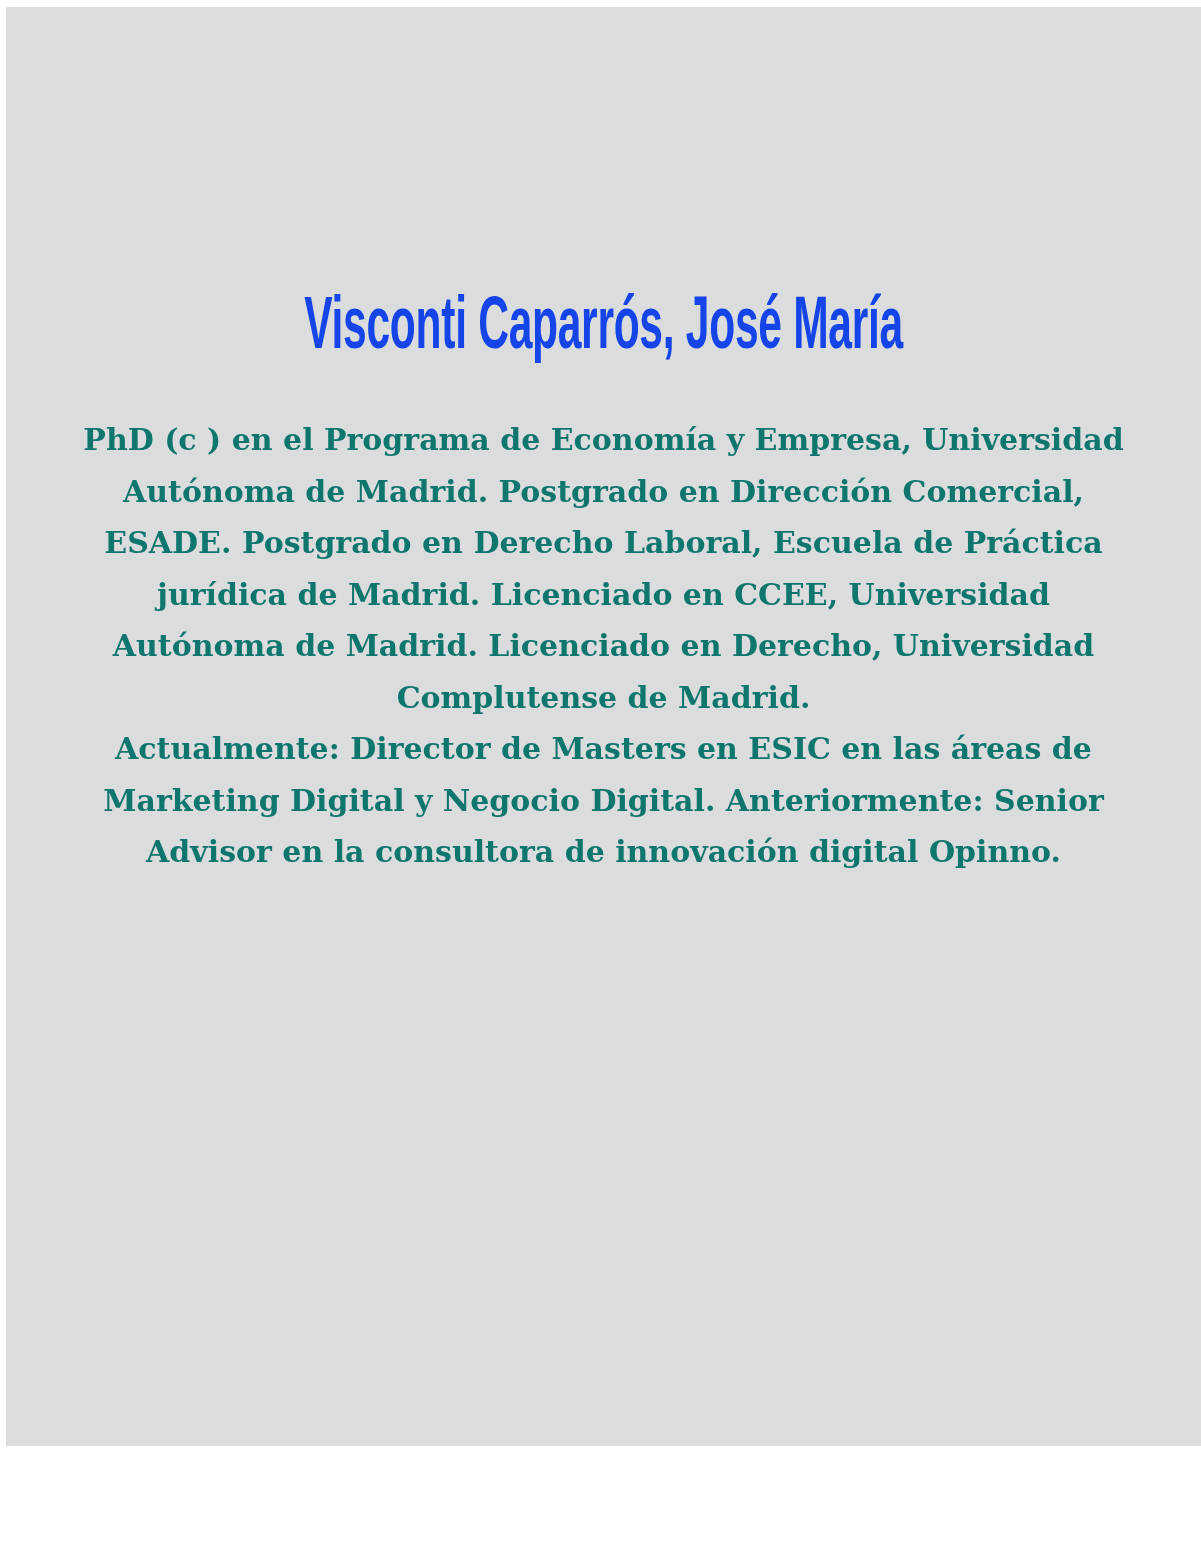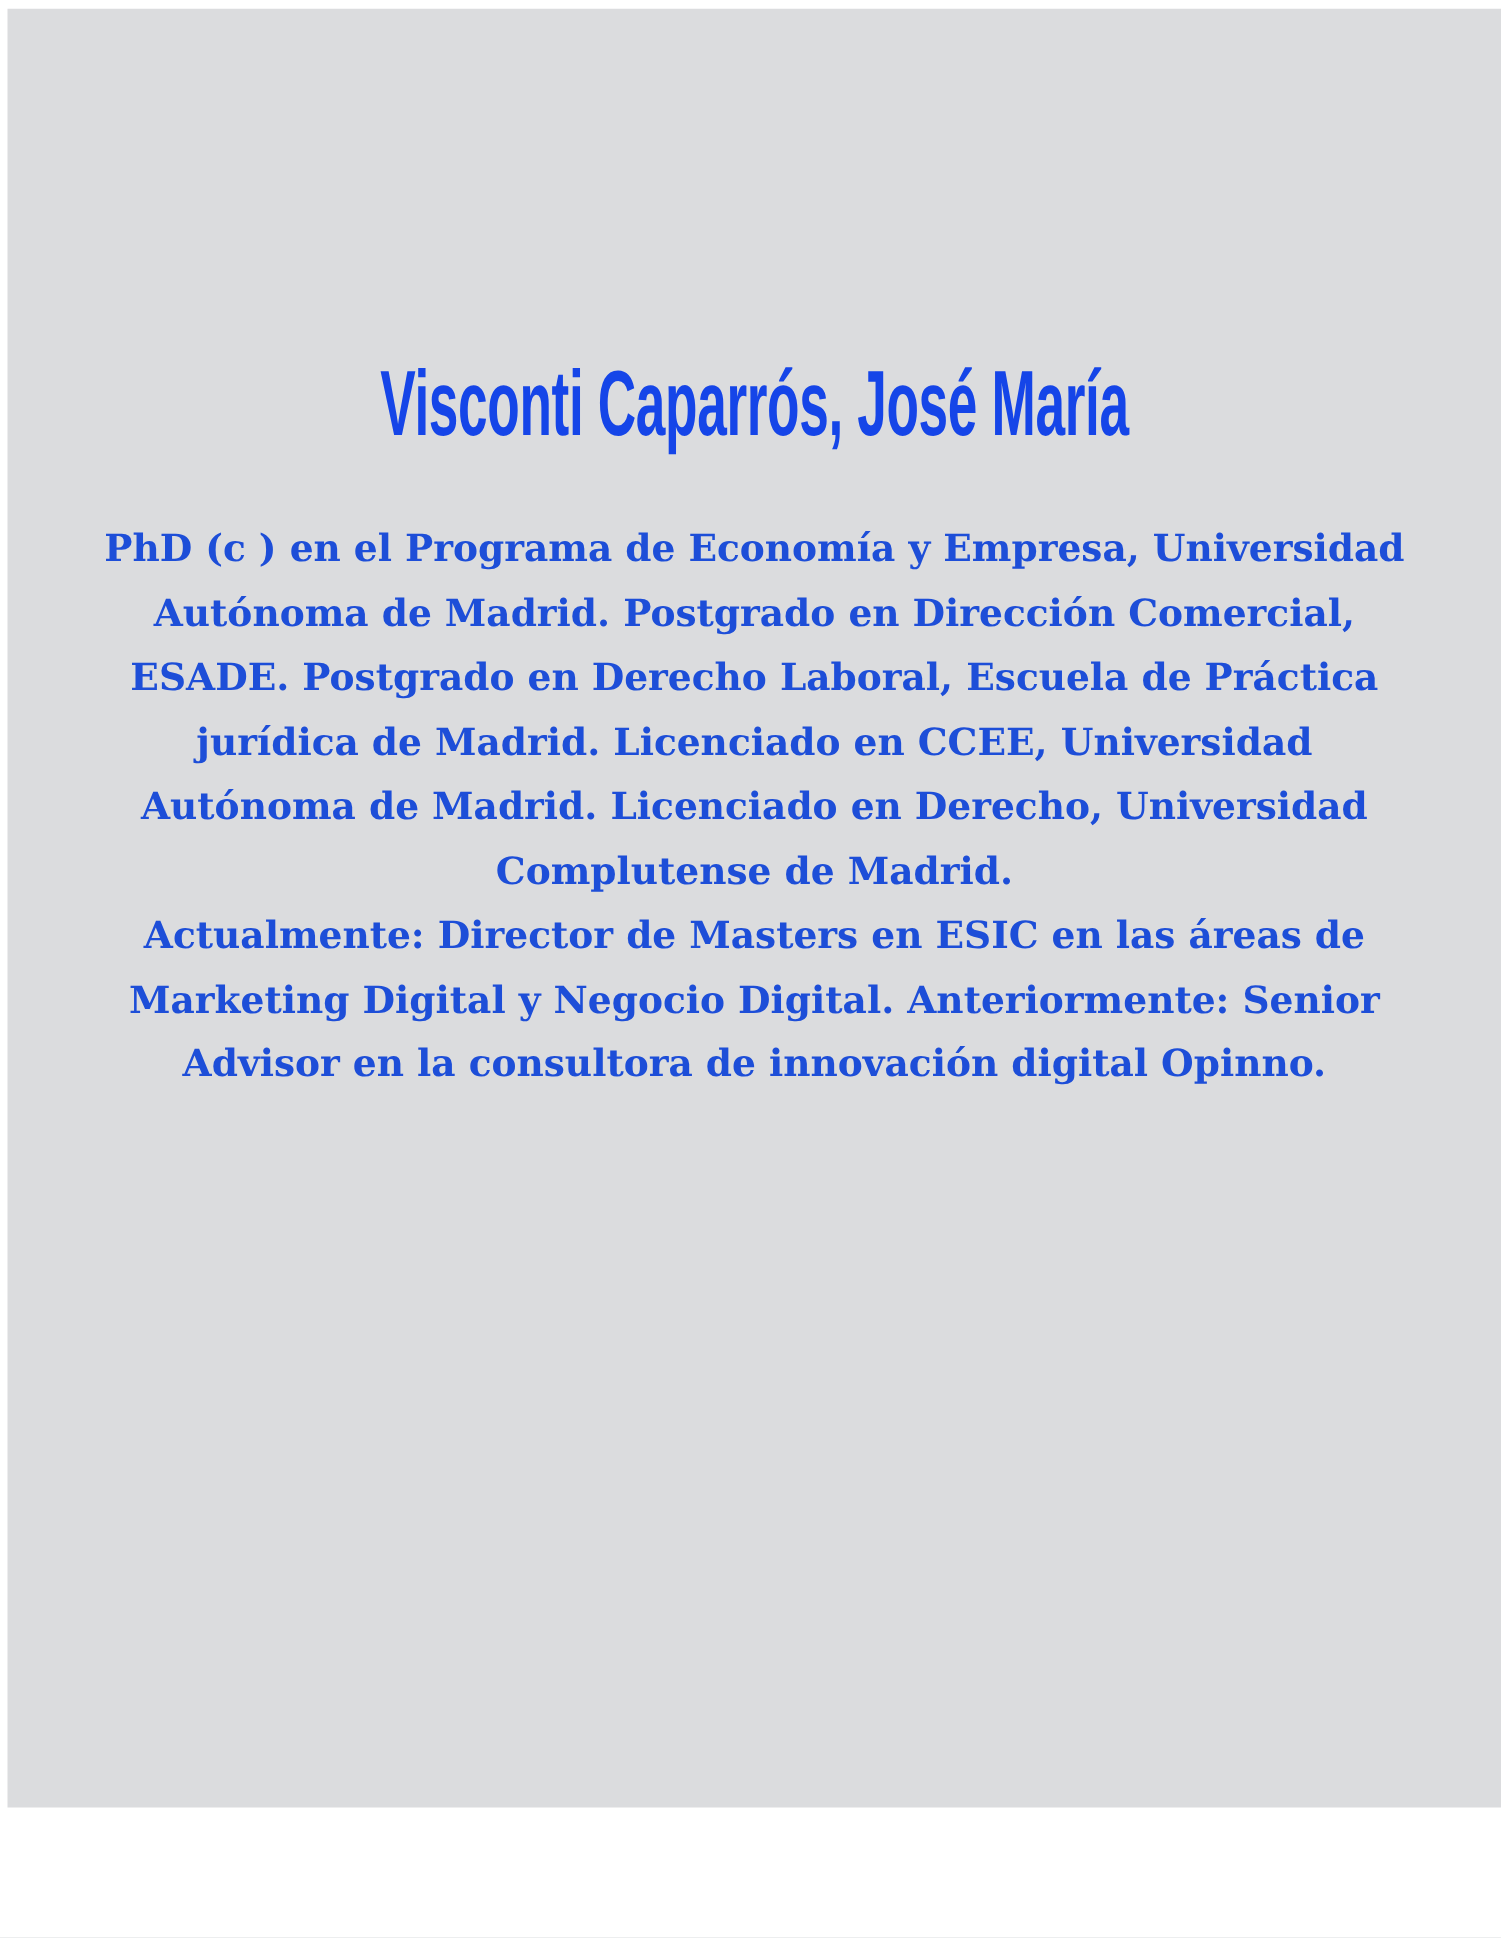--- a/index.html
+++ b/index.html
@@ -48,21 +48,21 @@
     position: absolute;
     top: 407px;
     left: 0;
     right: 0;
     text-align: center;
     white-space: pre-line;
     font-family: "DejaVu Serif", "Liberation Serif", serif;
     font-weight: 700;
     font-size: 30px;
     line-height: 51.5px;
-    color: #1d4ed8;
+    color: #0f766e;
   }
 </style>
 </head>
 <body>
 
 <div class="page">
   <div class="canvas">
     <div class="title-row">
       <h1 class="title-text" style="margin:0;">Visconti Caparrós, José María</h1>
     </div>

